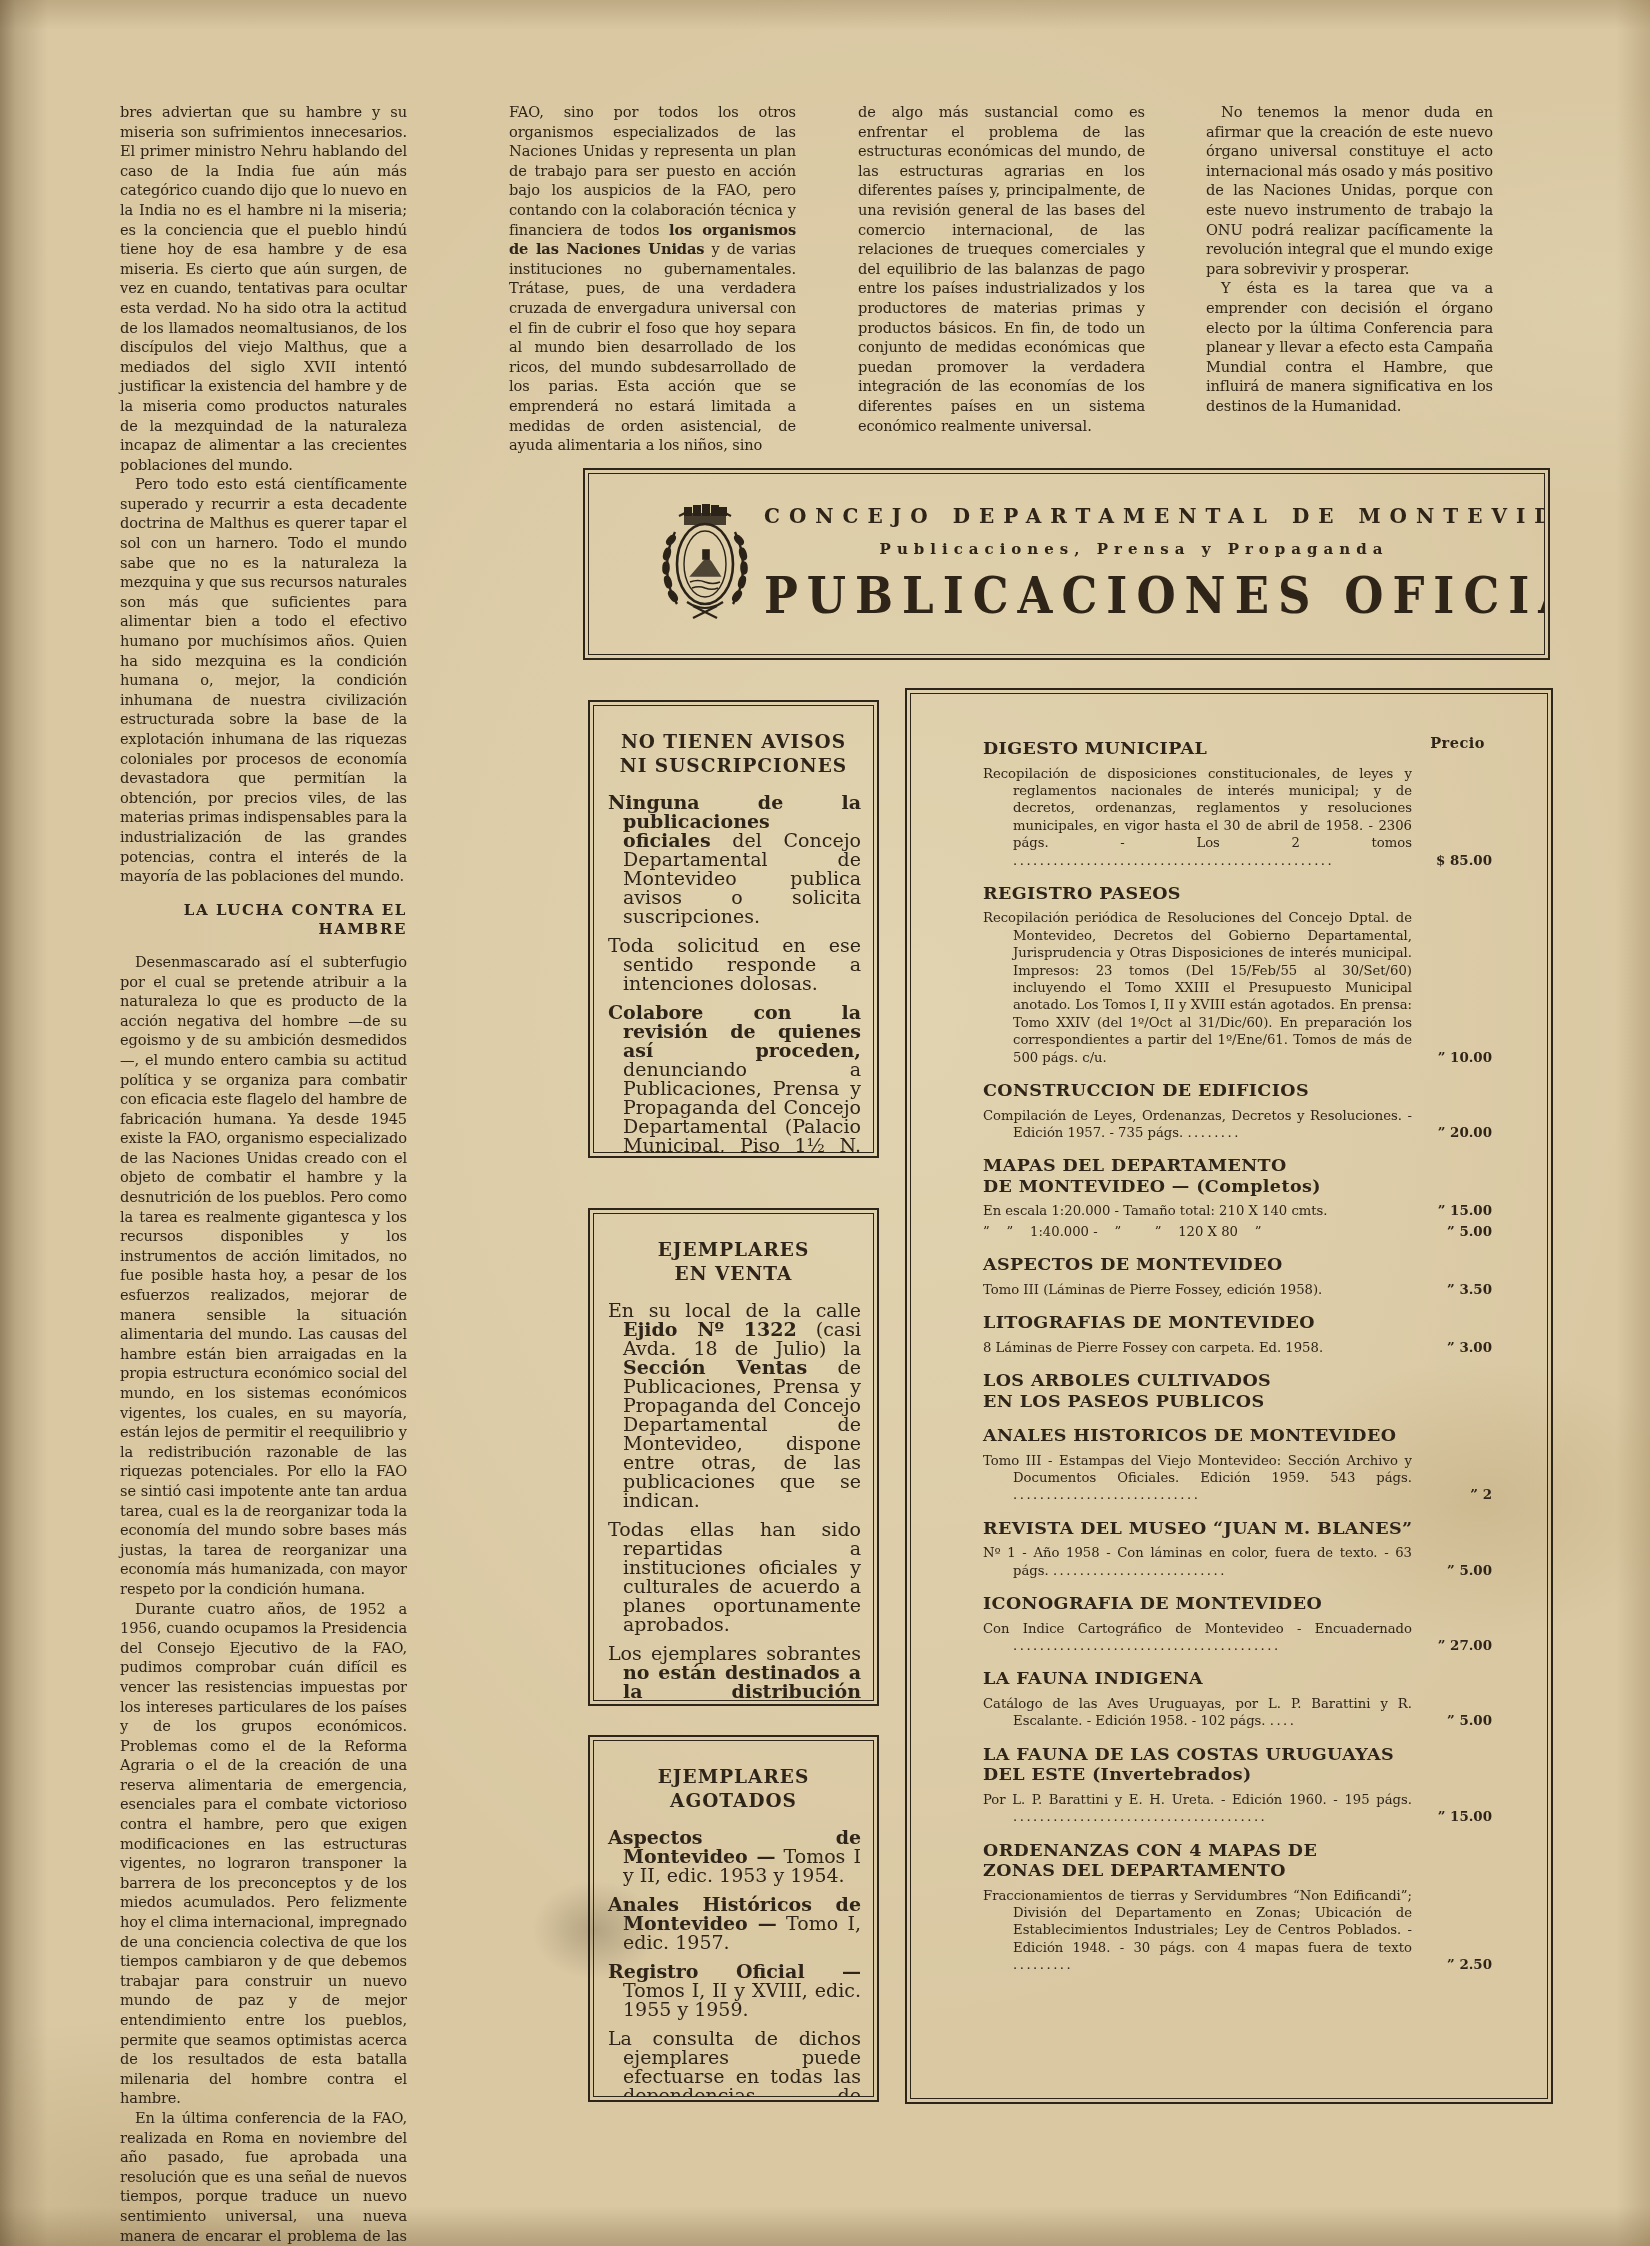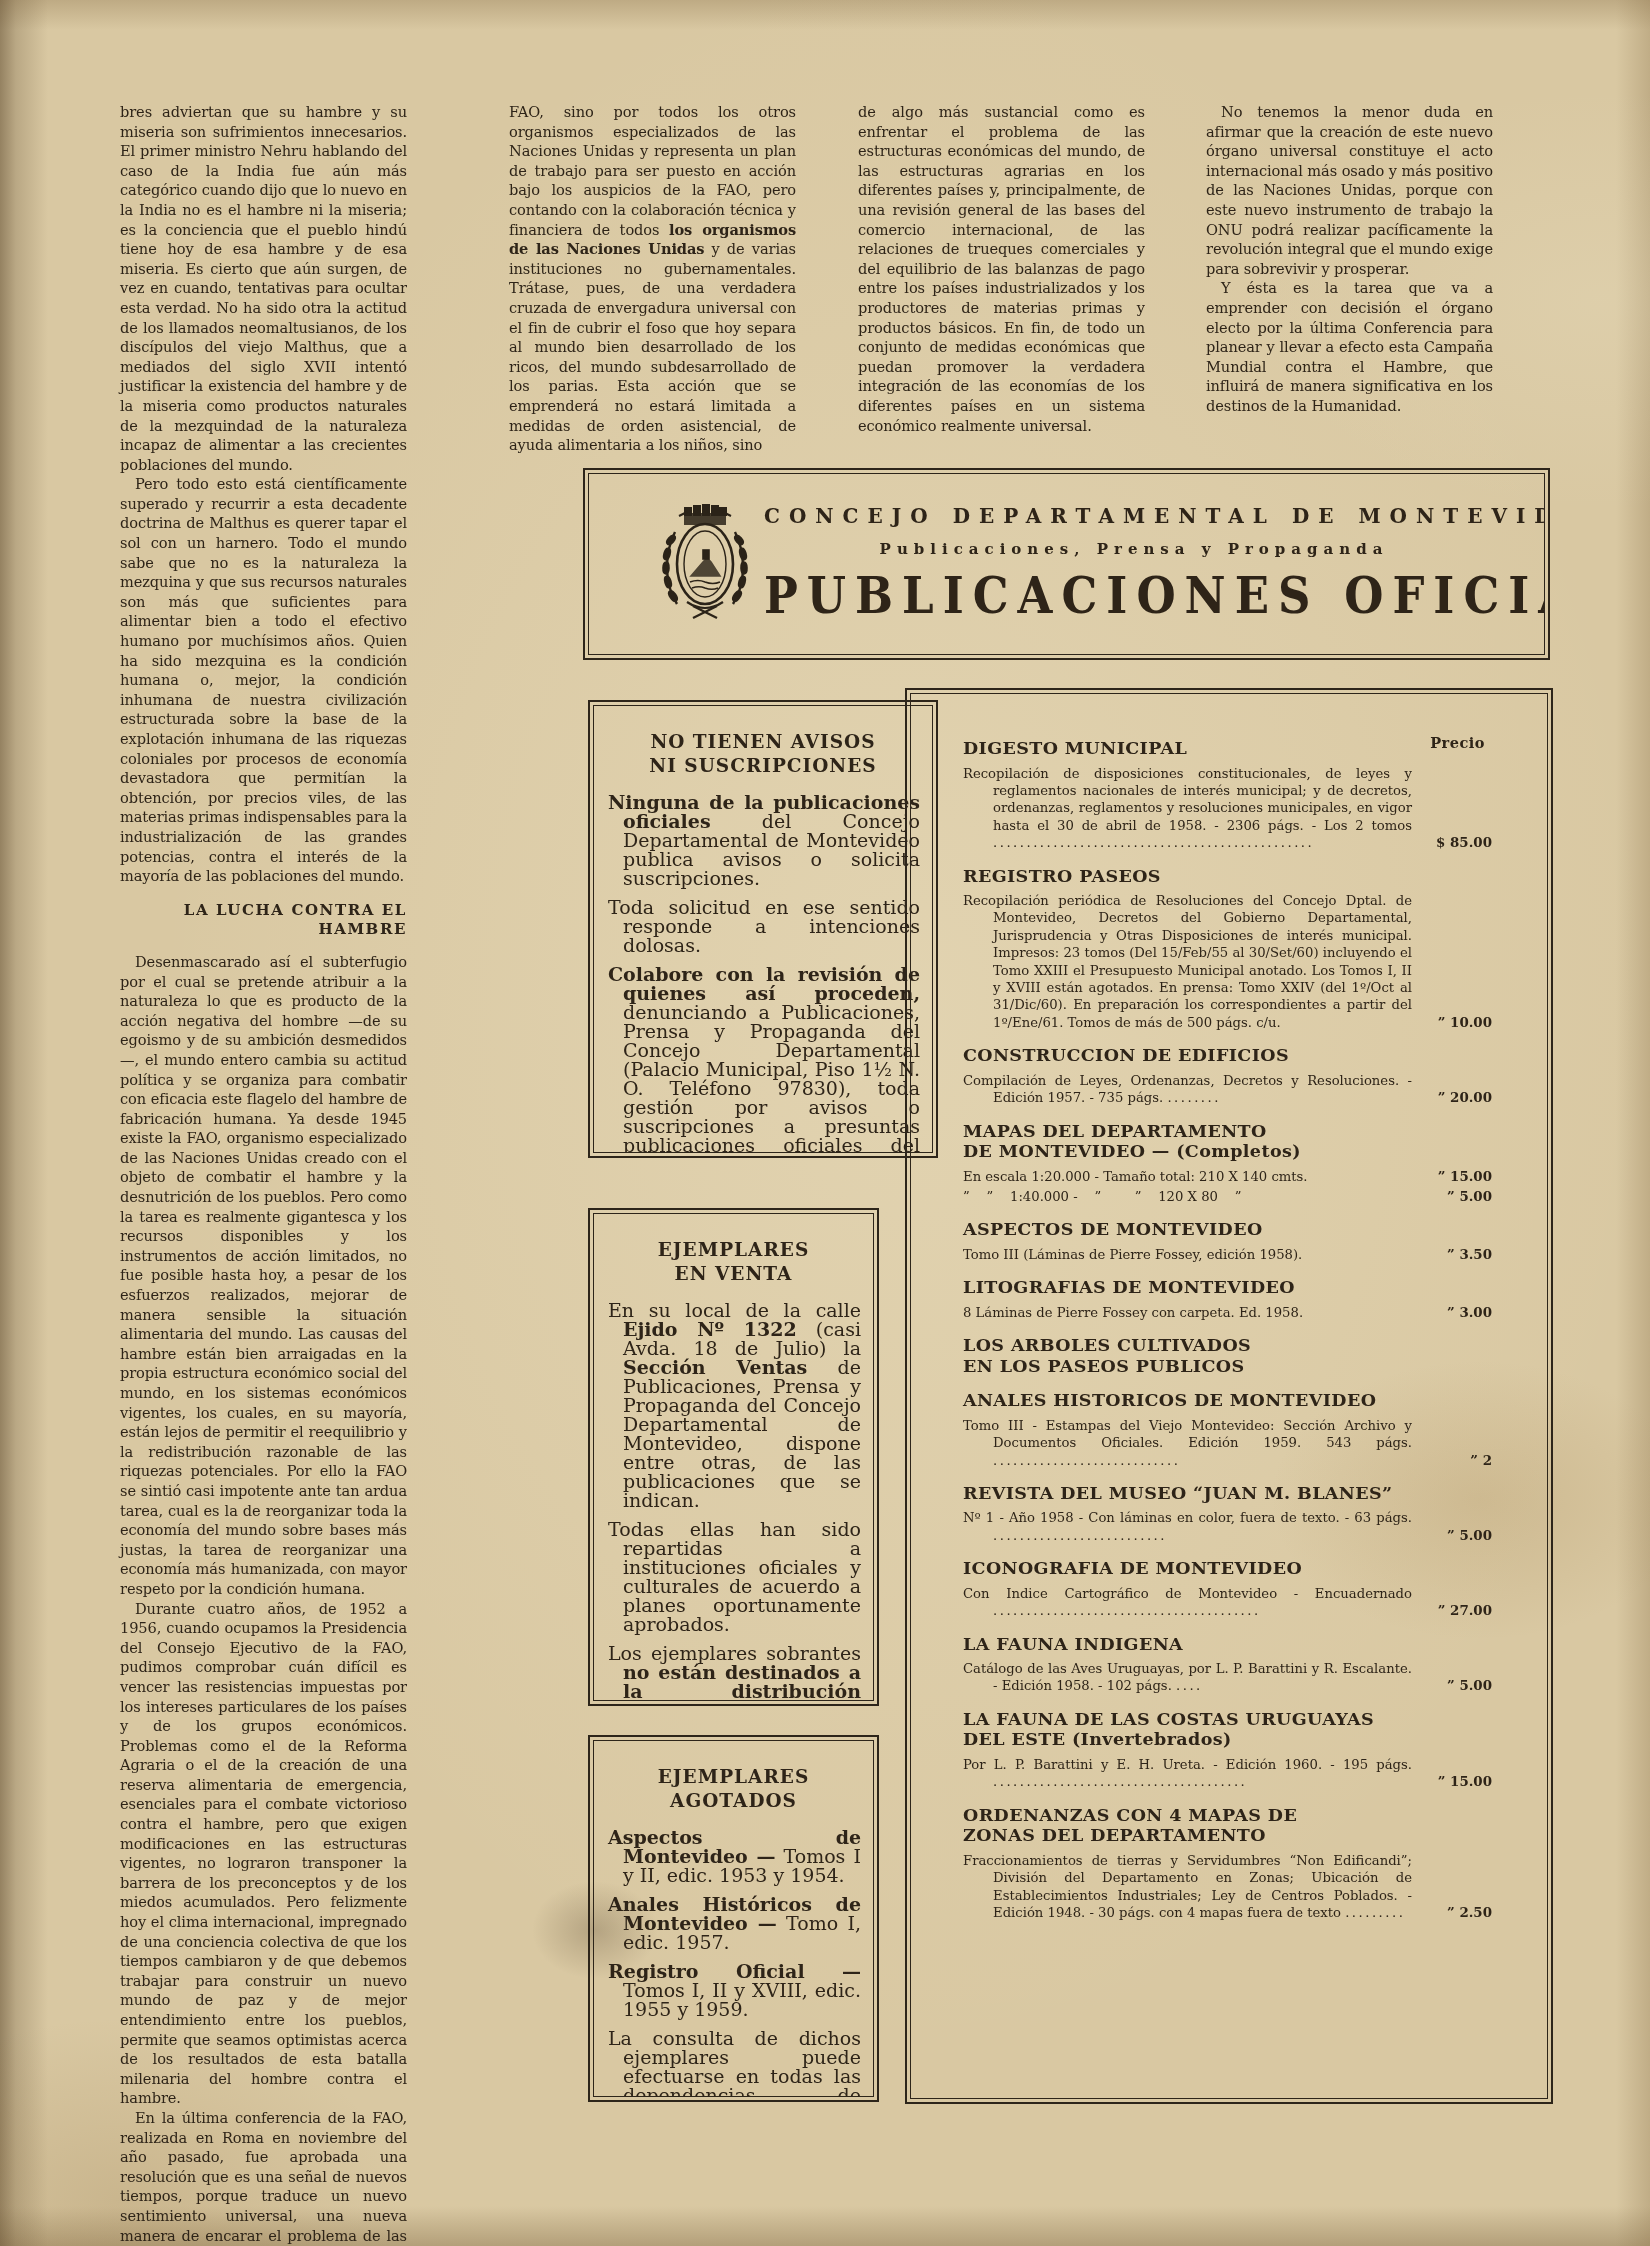--- a/index.html
+++ b/index.html
@@ -39,21 +39,21 @@
             transform:scale(1,1.12); transform-origin:center top; font-family:"DejaVu Serif","Liberation Serif",serif;}
   
   .nbox-title{text-align:center; font-weight:bold; font-size:18.5px; line-height:24px;
               letter-spacing:1px; margin:24px 6px 15px;}
   .bp{font-size:19px; line-height:19px; text-align:justify; margin:0 12px 10px 14px;
       padding-left:15px; text-indent:-15px;}
   .bp b{font-weight:bold;}
   
   .cat-in{position:relative; padding:30px 55px 10px 52px; box-sizing:border-box;}
   .precio{position:absolute; top:40px; right:62px; font-size:14.5px; font-weight:bold; letter-spacing:.5px;}
-  .entry{margin-bottom:4px;}
+  .entry{margin-bottom:4px;margin-left:20px;}
   .entry-h{font-size:17.5px; font-weight:bold; line-height:20.5px; letter-spacing:.4px; margin:14px 0 6px;}
   .entry:first-of-type .entry-h{margin-top:34px;}
   .c-item{font-size:13.2px; line-height:17.4px; text-align:justify; position:relative;
           padding-left:30px; text-indent:-30px; padding-right:80px; margin-bottom:3px;}
   .c-item .dots{letter-spacing:2.5px;}
   .c-item .price{position:absolute; right:0; bottom:0; text-indent:0; white-space:nowrap;
                  font-weight:bold; font-size:13.4px;}
 </style>
 </head>
 <body>
@@ -128,21 +128,21 @@
         </svg>
       </div>
       <div class="hdr-text">
         <div class="hdr-org">CONCEJO DEPARTAMENTAL DE MONTEVIDEO</div>
         <div class="hdr-dept">Publicaciones, Prensa y Propaganda</div>
         <div class="hdr-main">PUBLICACIONES OFICIALES</div>
       </div>
     </div>
   </div>
 
-  <div class="frame" style="left:588px; top:700px; width:350px; height:458px;">
+  <div class="frame" style="left:588px; top:700px; width:291px; height:458px;">
     <div class="frame-in">
         <div class="nbox-title">NO TIENEN AVISOS<br>NI SUSCRIPCIONES</div>
         <div class="bp"><b>Ninguna de la publicaciones oficiales</b><span> del Concejo Departamental de Montevideo publica avisos o solicita suscripciones.</span></div>
         <div class="bp"><span>Toda solicitud en ese sentido responde a intenciones dolosas.</span></div>
         <div class="bp"><b>Colabore con la revisión de quienes así proceden,</b><span> denunciando a Publicaciones, Prensa y Propaganda del Concejo Departamental (Palacio Municipal, Piso 1½ N. O. Teléfono 97830), toda gestión por avisos o suscripciones a presuntas publicaciones oficiales del Concejo Departamental de Montevideo.</span></div>
       </div>
   </div>
   <div class="frame" style="left:588px; top:1208px; width:291px; height:498px;">
     <div class="frame-in">
         <div class="nbox-title">EJEMPLARES<br>EN VENTA</div>

